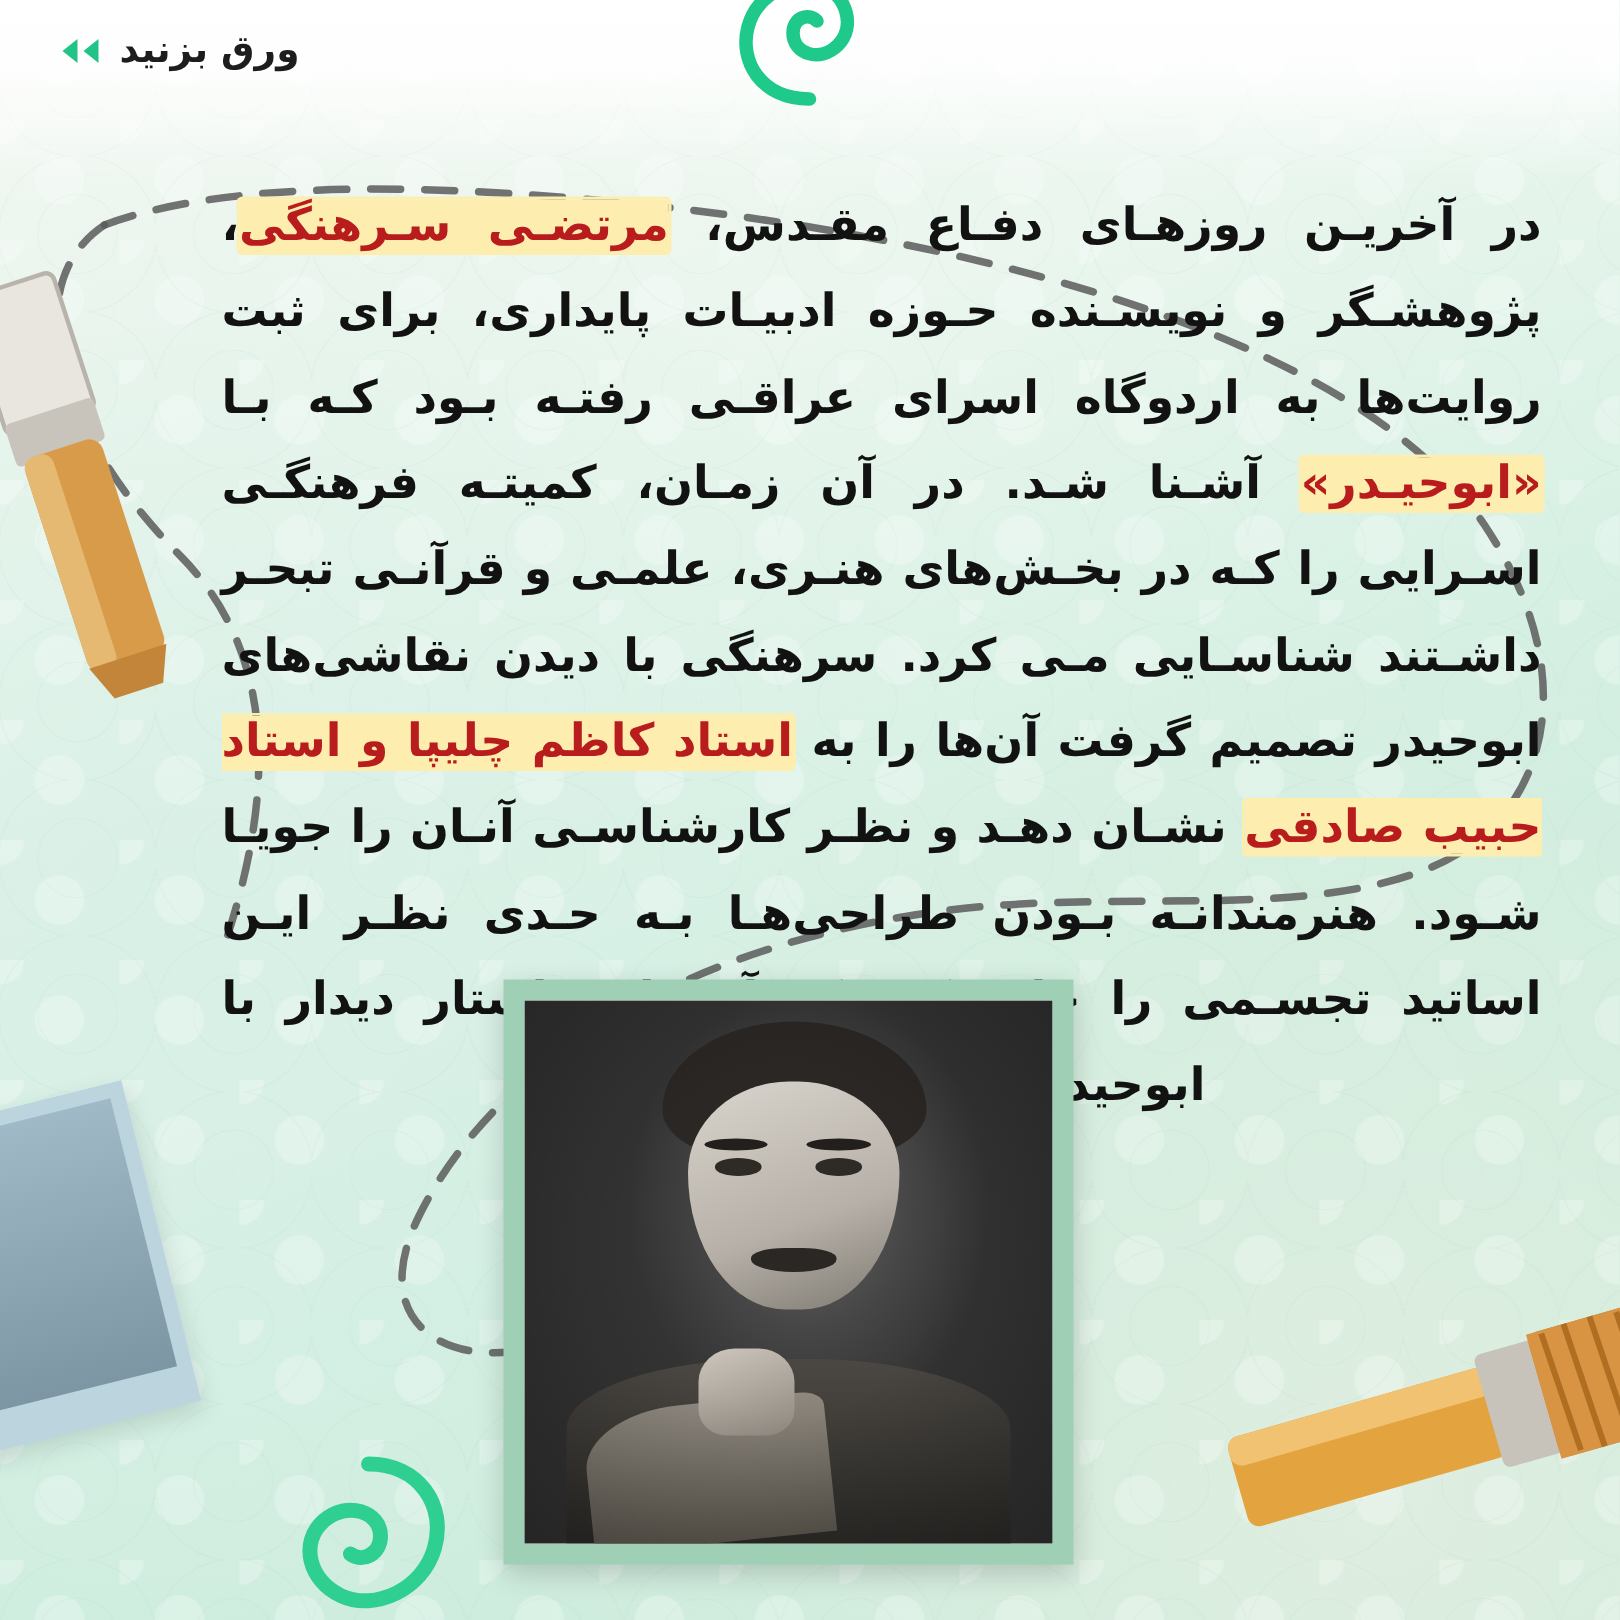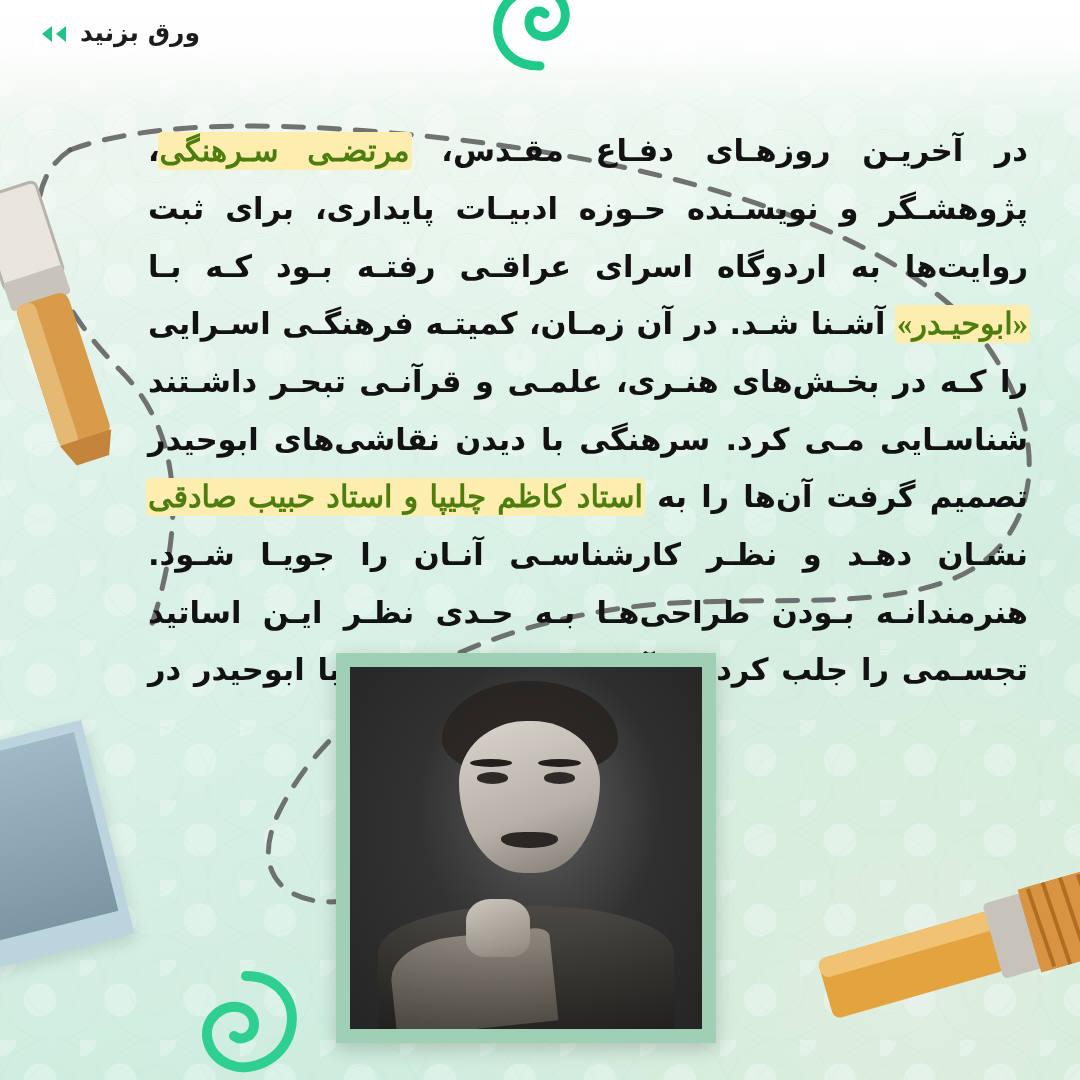--- a/index.html
+++ b/index.html
@@ -118,21 +118,21 @@
     font-size: 30.5px;
     line-height: 1.88;
     font-weight: bold;
     letter-spacing: -0.2px;
   }
   .hl-yellow {
     background: #fdeeb0;
     box-shadow: 0 0 0 2px #fdeeb0;
     border-radius: 2px;
   }
-  .hl-orange { color: #4d7c0f; font-family: Liberation Serif, serif; }
+  .hl-orange { color: #b91c1c; }
 
   
   .photo-card {
     position: absolute;
     left: 336px;
     top: 653px;
     width: 380px;
     height: 390px;
     background: #9fcfb4;
     box-shadow: 0 6px 18px rgba(0,0,0,0.18);

